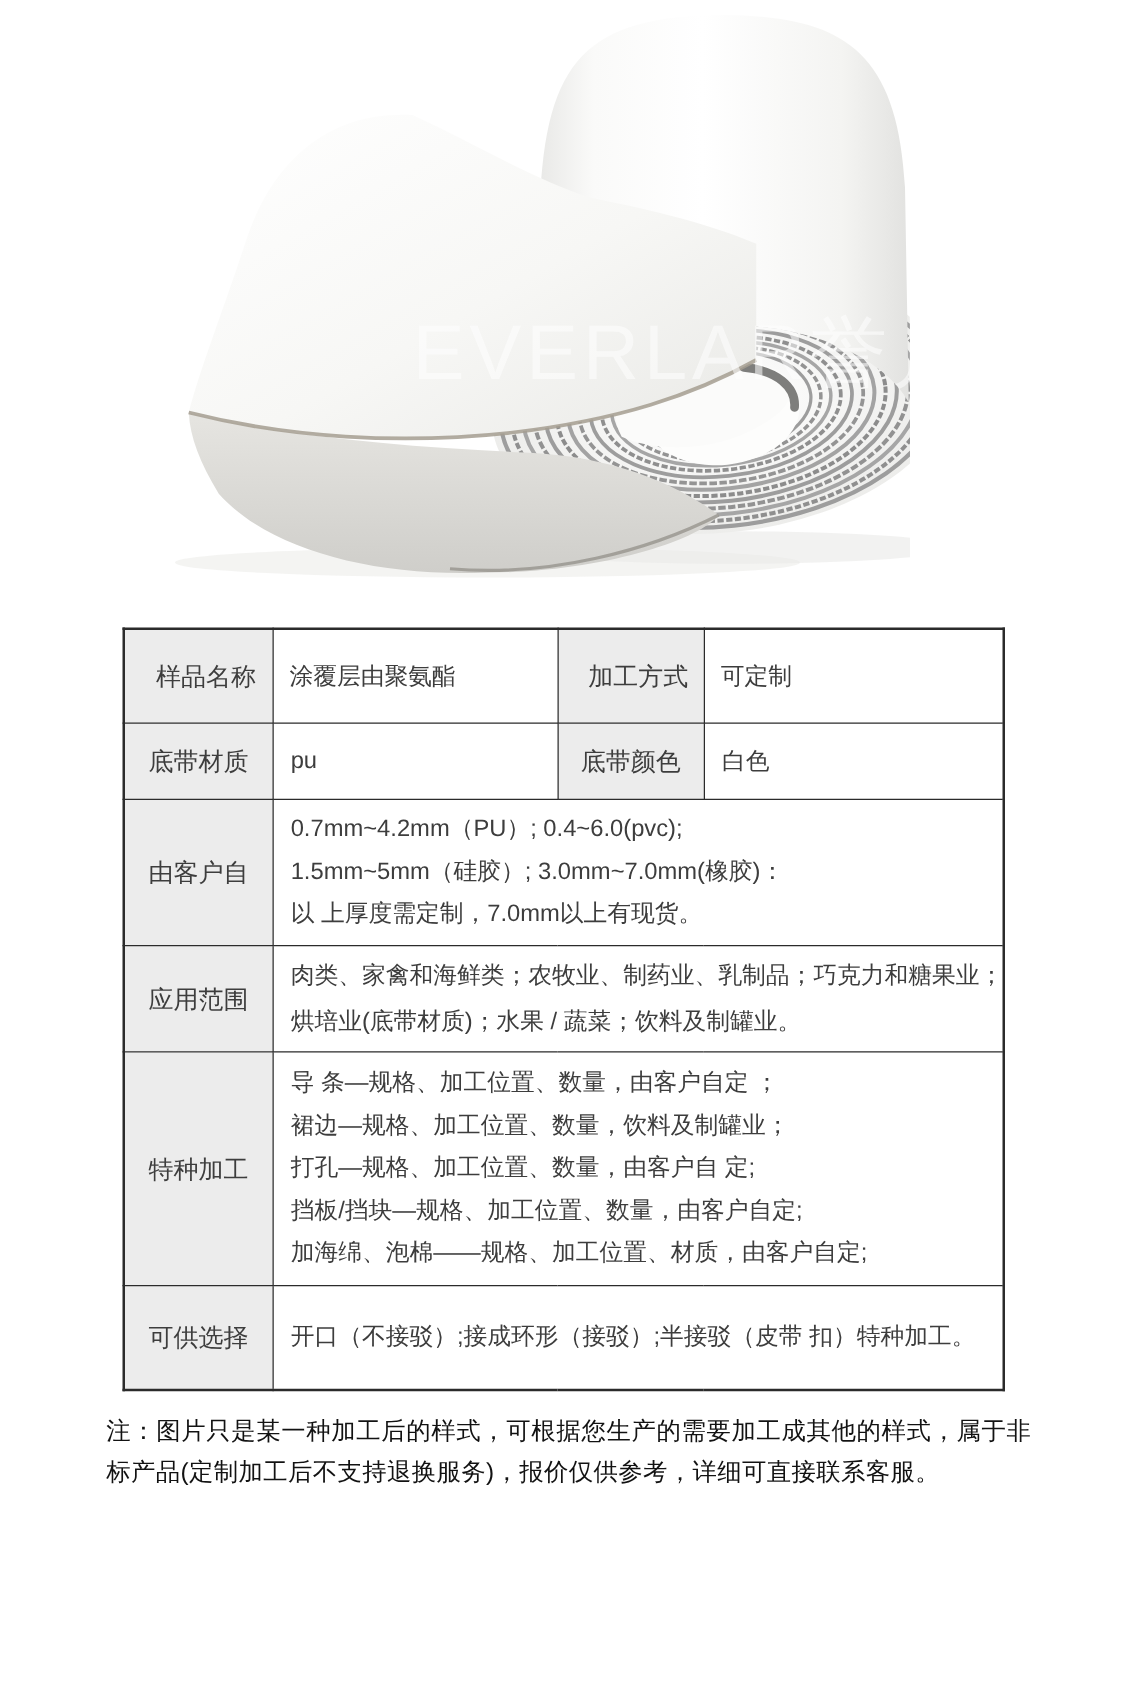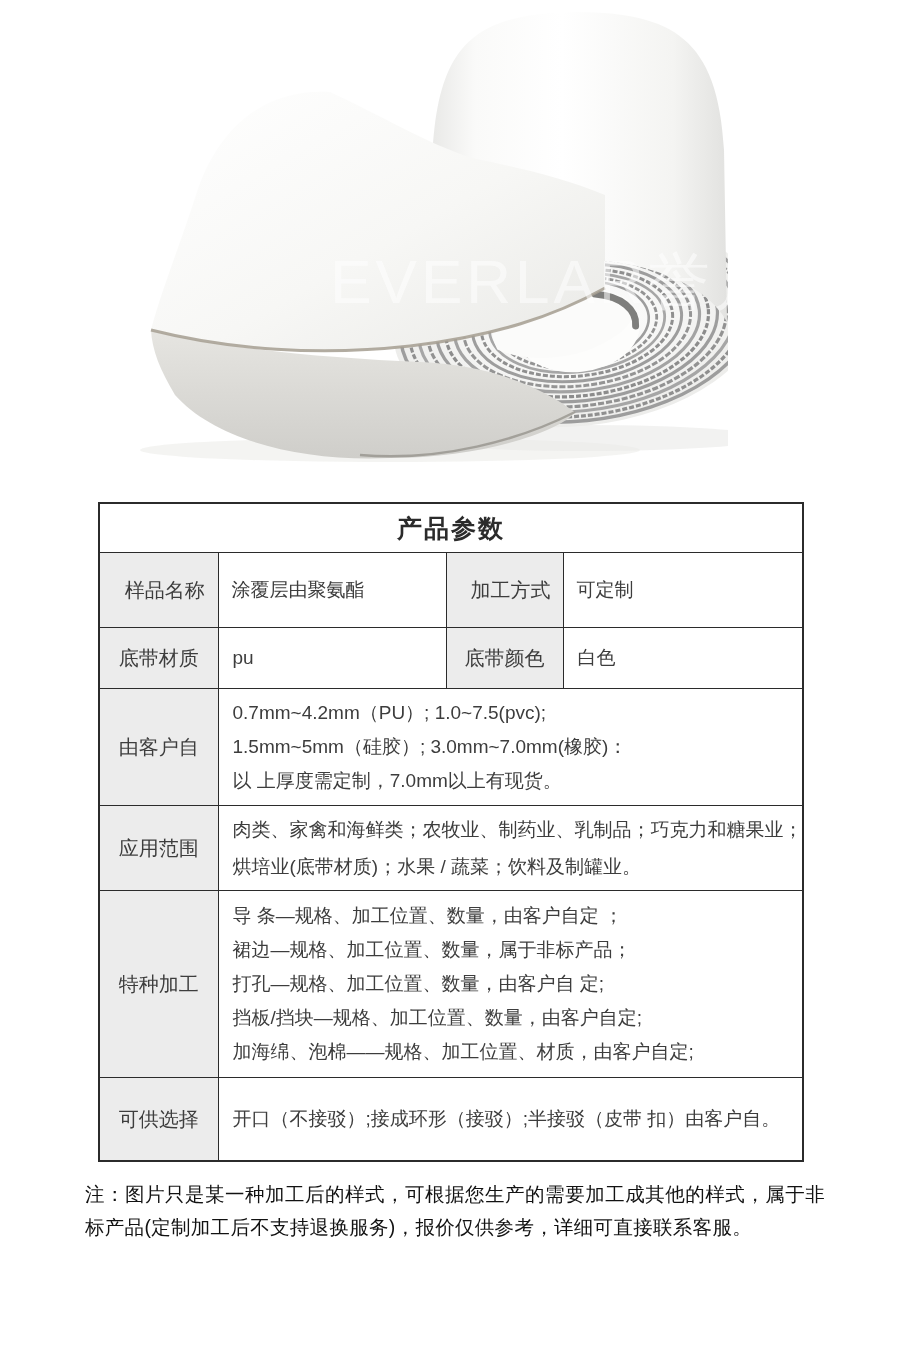--- a/index.html
+++ b/index.html
@@ -169,70 +169,67 @@
 
 
   <table class="params">
     <colgroup>
       <col style="width:119px">
         <col style="width:228px">
         <col style="width:117px">
         <col style="width:240px">
     </colgroup>
     <tbody>
-      <tr>
-        <td class="title-cell" colspan="4">产品参数</td>
-      </tr>
 
       <tr class="r1">
         <td class="lbl">样品名称</td>
         <td class="val">涂覆层由聚氨酯</td>
         <td class="lbl">加工方式</td>
         <td class="val">可定制</td>
       </tr>
 
       <tr class="r2">
         <td class="lbl">底带材质</td>
         <td class="val">pu</td>
         <td class="lbl">底带颜色</td>
         <td class="val">白色</td>
       </tr>
 
       <tr class="r3">
         <td class="lbl">由客户自</td>
         <td class="val" colspan="3">
-          <div class="ln">0.7mm~4.2mm（PU）; 1.0~7.5(pvc);</div>
+          <div class="ln">0.7mm~4.2mm（PU）; 0.4~6.0(pvc);</div>
           <div class="ln">1.5mm~5mm（硅胶）; 3.0mm~7.0mm(橡胶)：</div>
           <div class="ln">以 上厚度需定制，7.0mm以上有现货。</div>
         </td>
       </tr>
 
       <tr class="r4">
         <td class="lbl">应用范围</td>
         <td class="val" colspan="3">
           <div class="ln">肉类、家禽和海鲜类；农牧业、制药业、乳制品；巧克力和糖果业；</div>
           <div class="ln">烘培业(底带材质)；水果 / 蔬菜；饮料及制罐业。</div>
         </td>
       </tr>
 
       <tr class="r5">
         <td class="lbl">特种加工</td>
         <td class="val" colspan="3">
           <div class="ln">导 条—规格、加工位置、数量，由客户自定 ；</div>
-          <div class="ln">裙边—规格、加工位置、数量，属于非标产品；</div>
+          <div class="ln">裙边—规格、加工位置、数量，饮料及制罐业；</div>
           <div class="ln">打孔—规格、加工位置、数量，由客户自 定;</div>
           <div class="ln">挡板/挡块—规格、加工位置、数量，由客户自定;</div>
           <div class="ln">加海绵、泡棉——规格、加工位置、材质，由客户自定;</div>
         </td>
       </tr>
 
       <tr class="r6">
         <td class="lbl">可供选择</td>
         <td class="val" colspan="3">
-          <div class="ln">开口（不接驳）;接成环形（接驳）;半接驳（皮带 扣）由客户自。</div>
+          <div class="ln">开口（不接驳）;接成环形（接驳）;半接驳（皮带 扣）特种加工。</div>
         </td>
       </tr>
     </tbody>
   </table>
 
   <p class="note">注：图片只是某一种加工后的样式，可根据您生产的需要加工成其他的样式，属于非标产品(定制加工后不支持退换服务)，报价仅供参考，详细可直接联系客服。</p>
 
 </div>
 
 </body></html>

